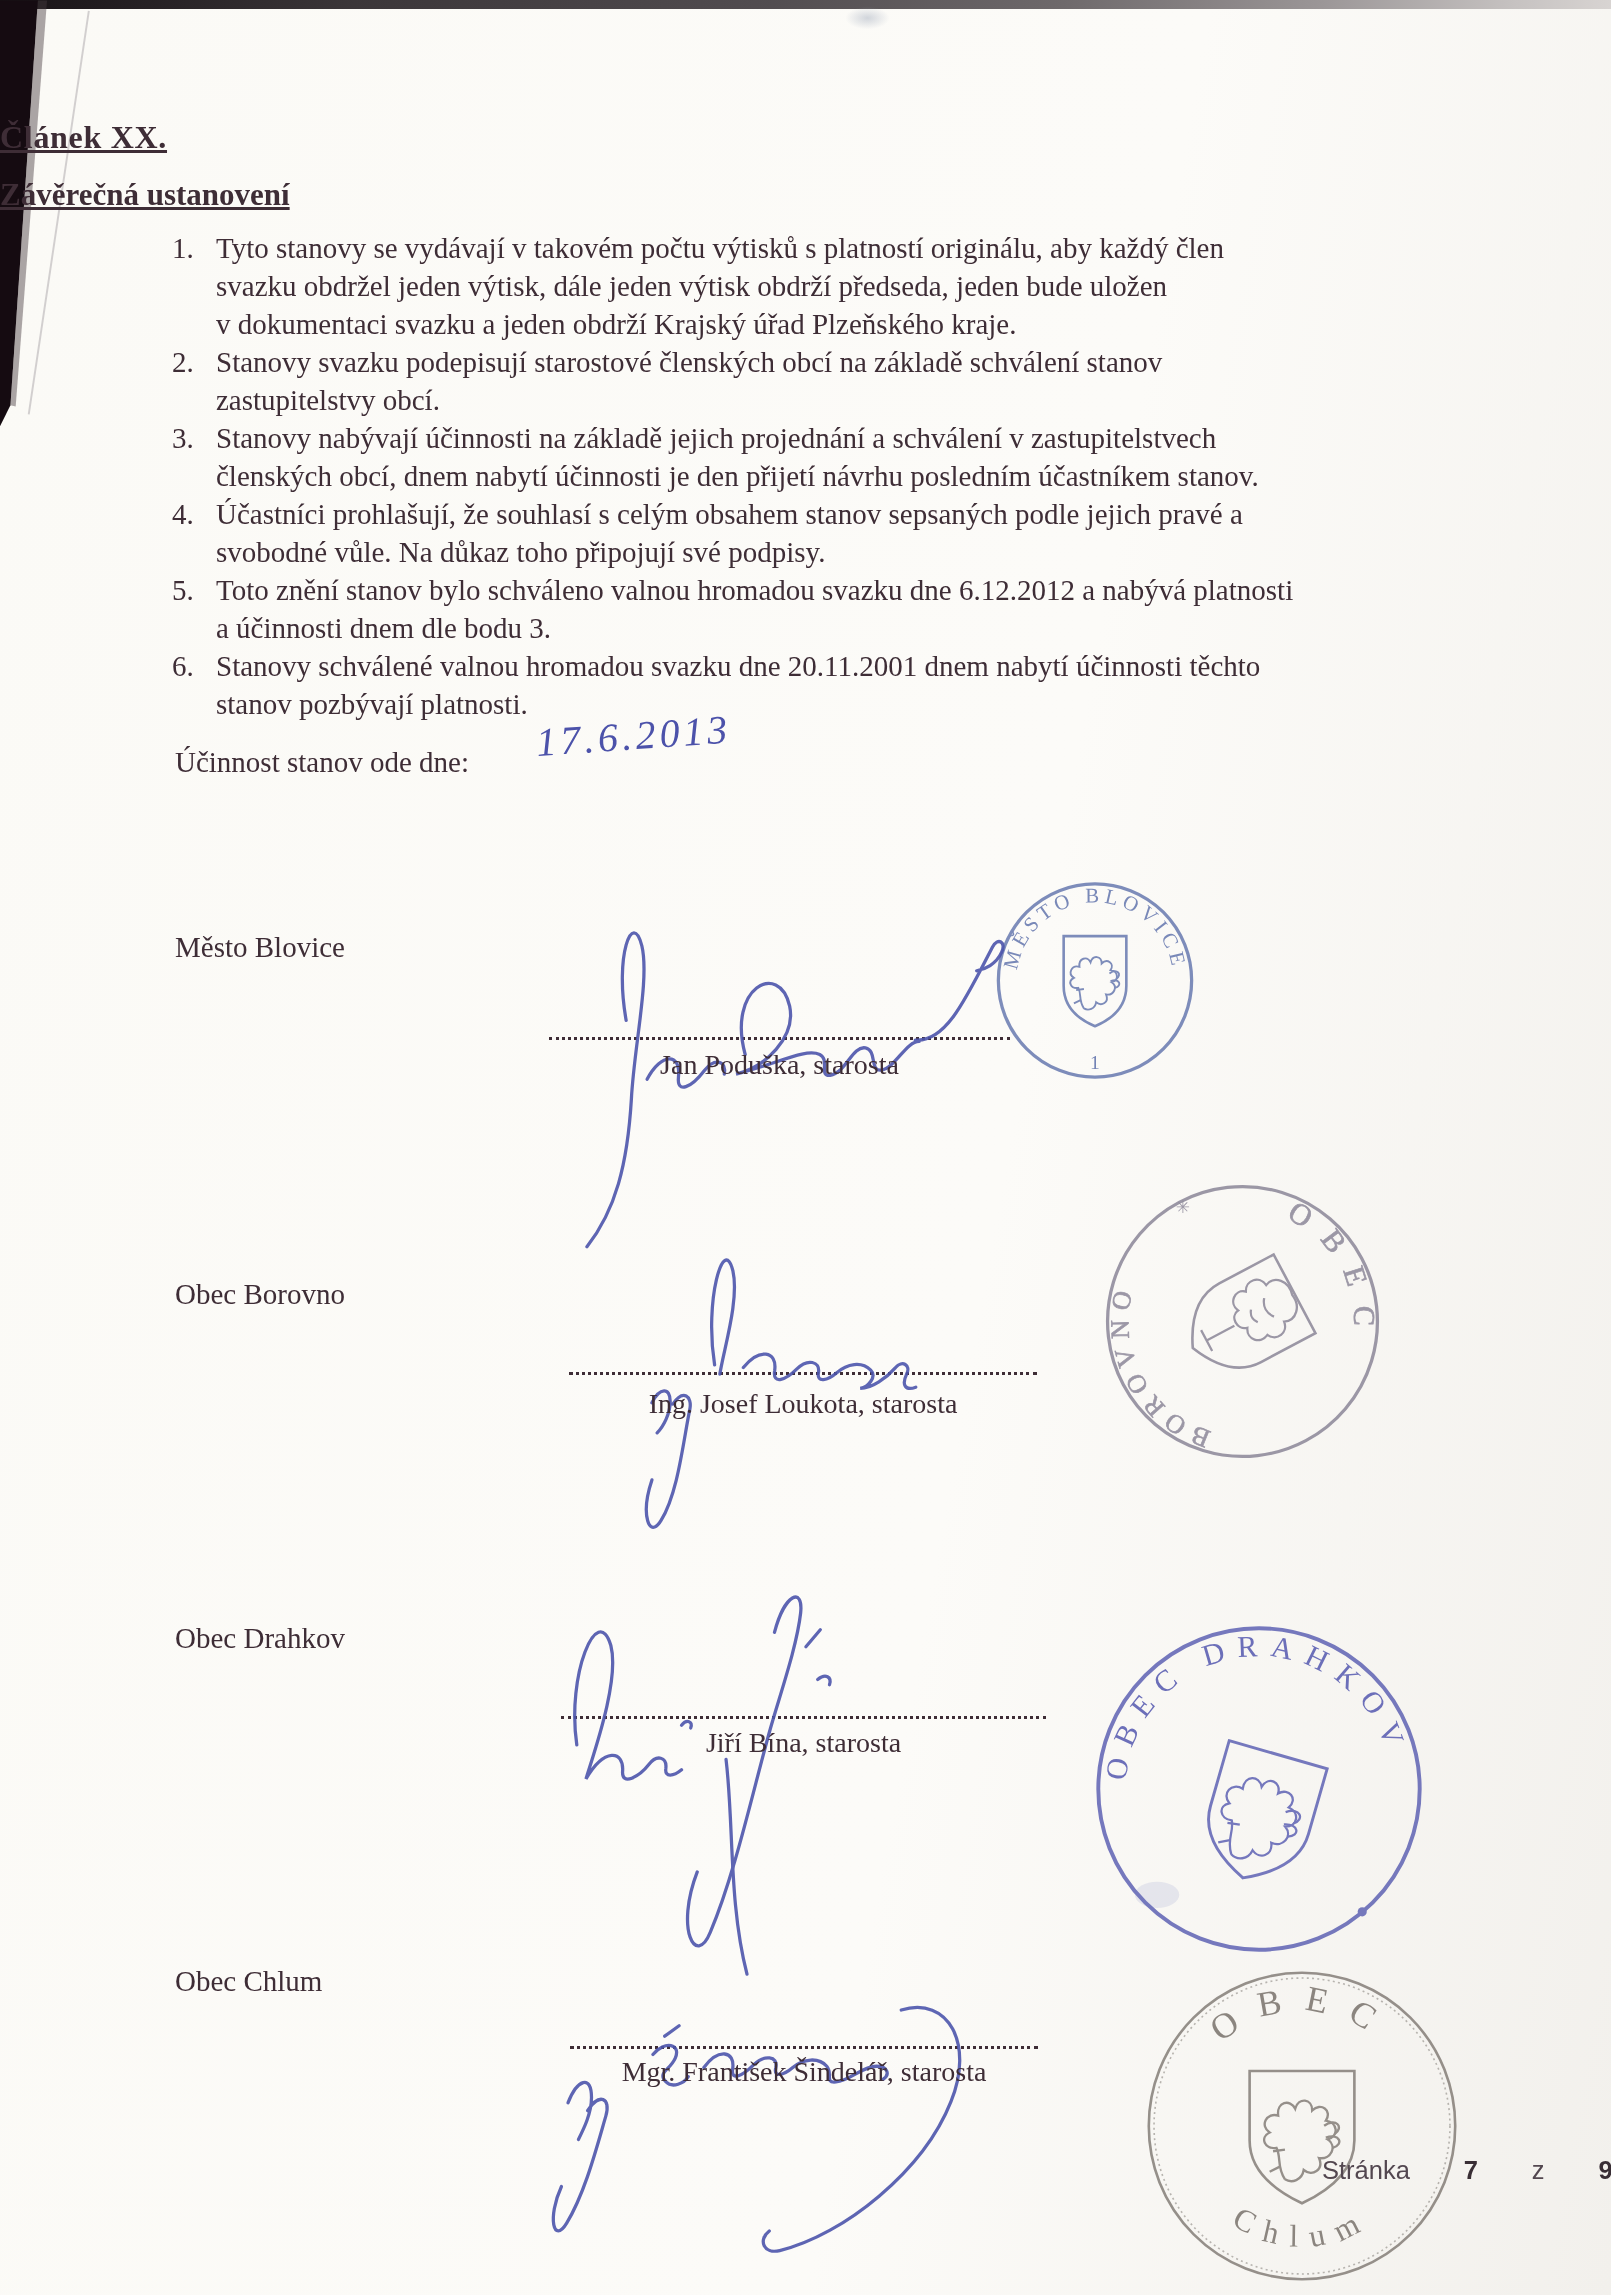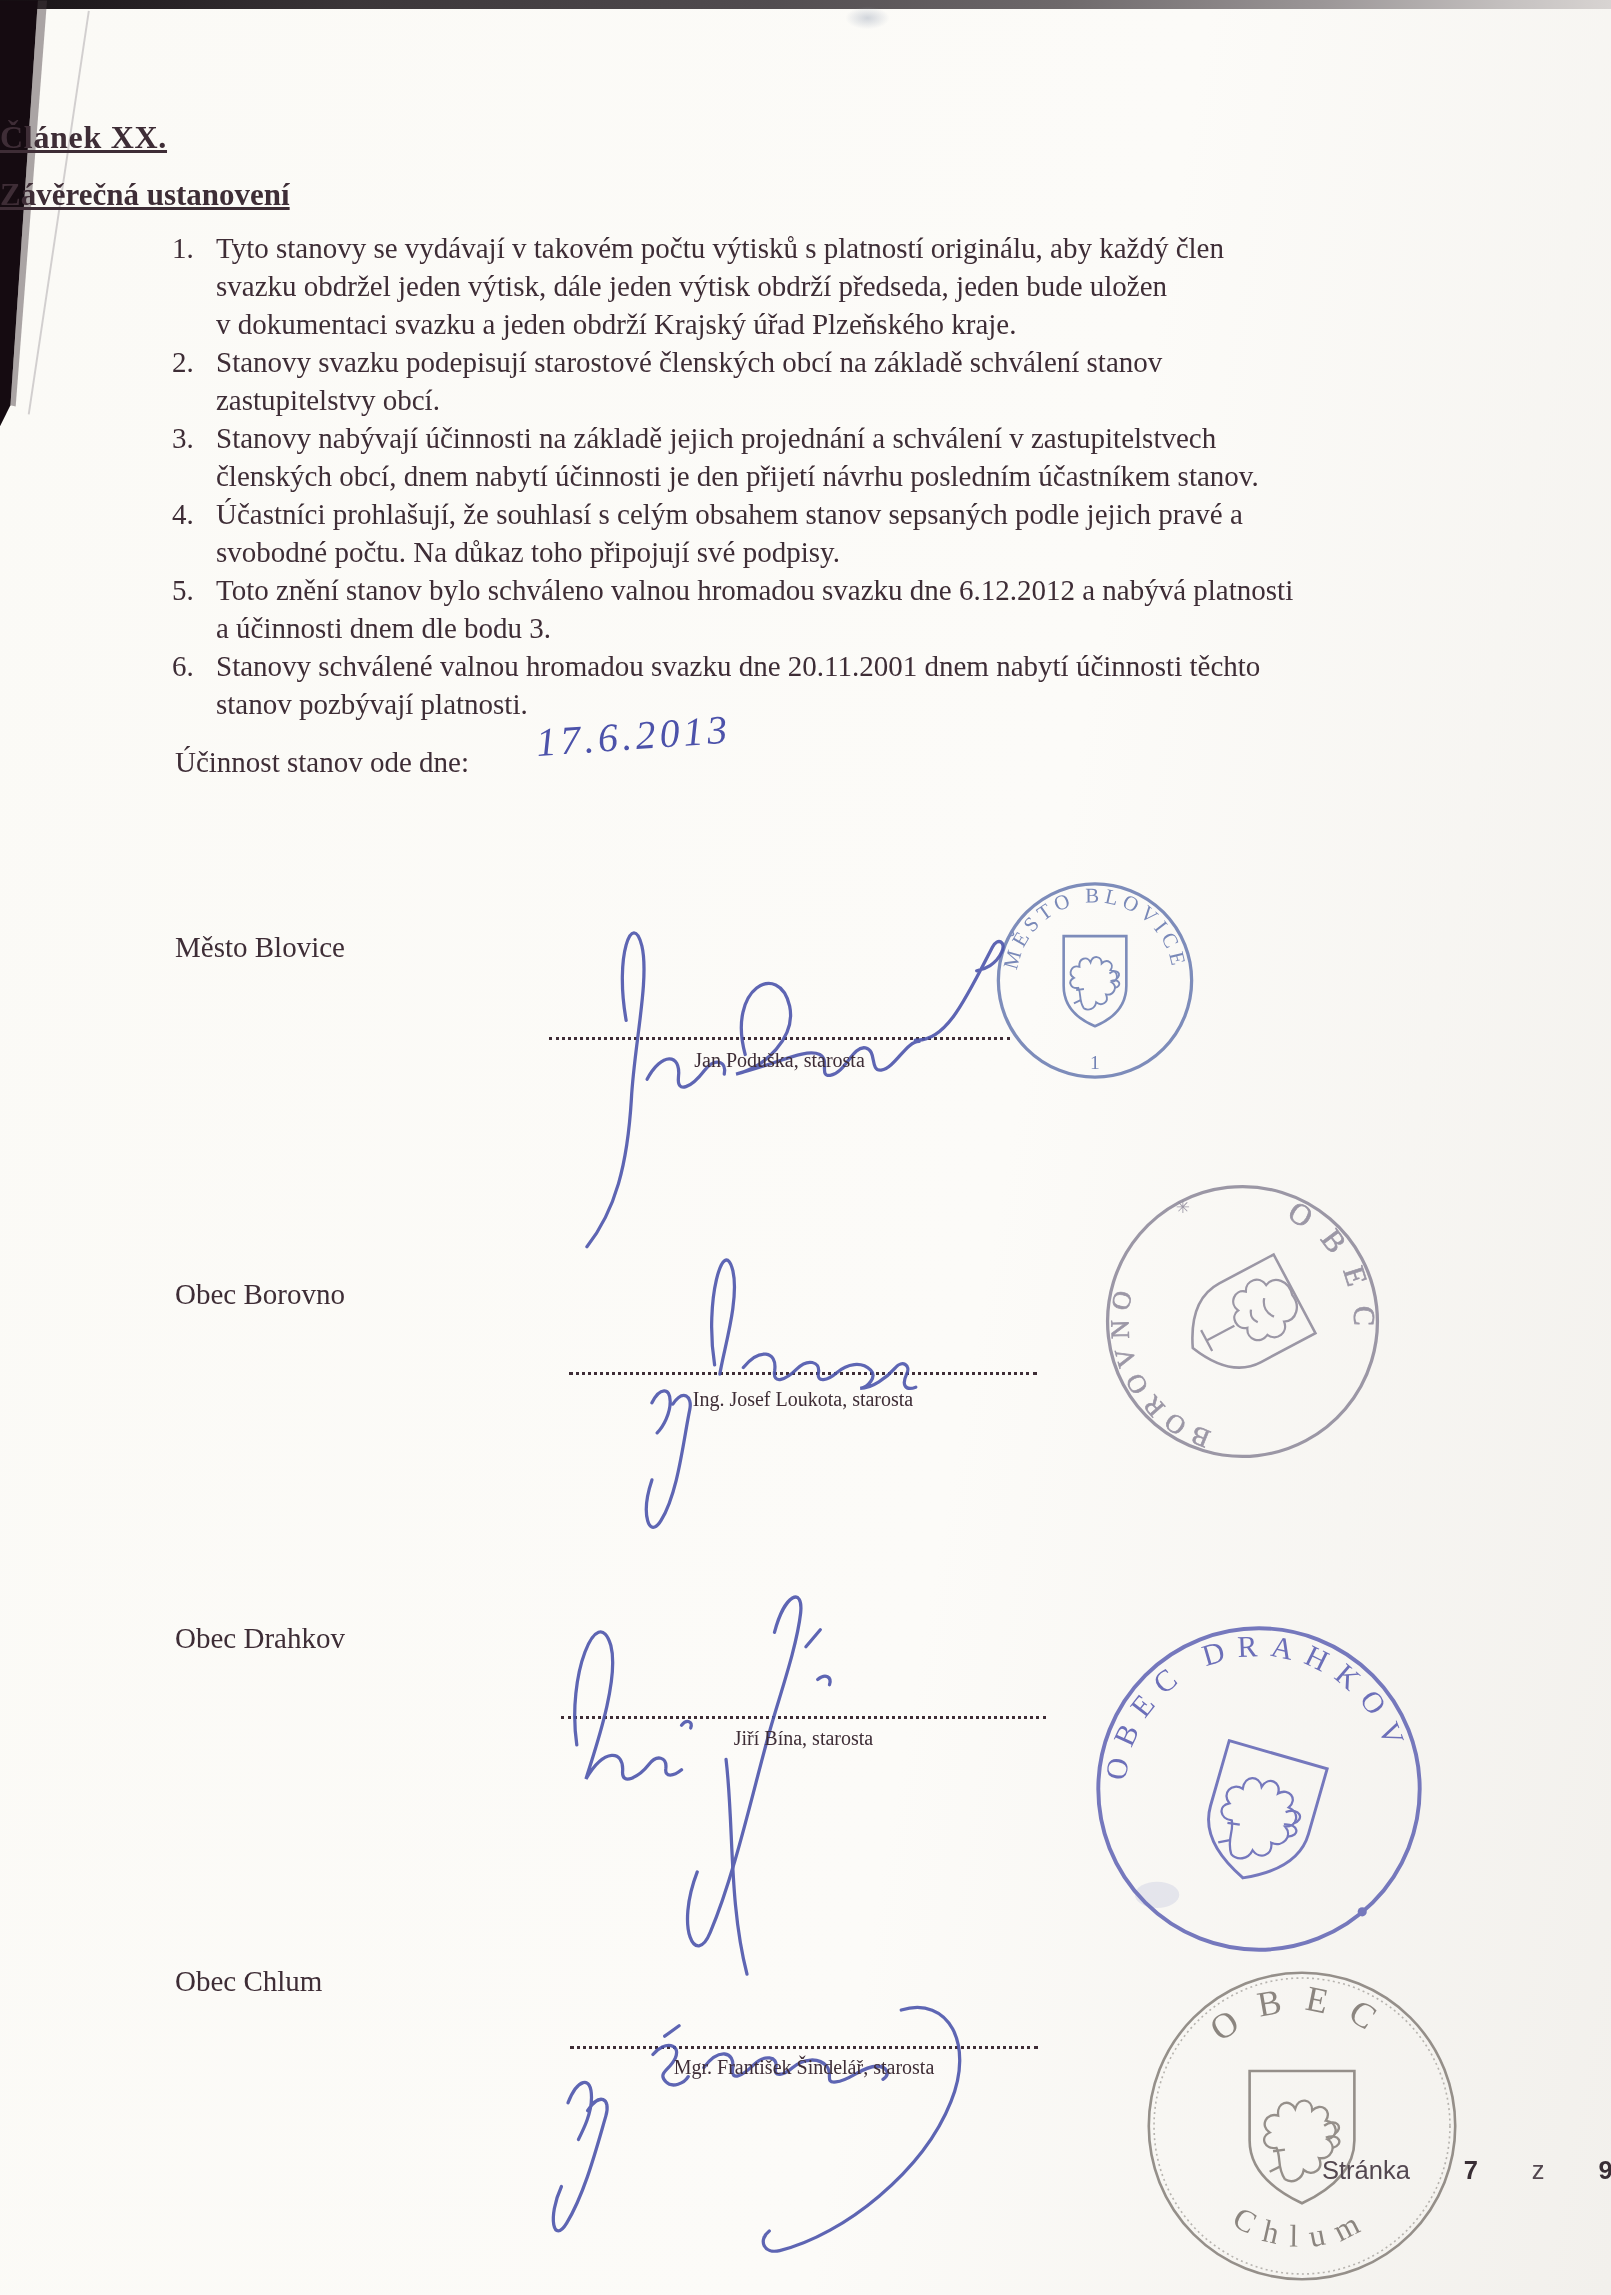--- a/index.html
+++ b/index.html
@@ -27,21 +27,21 @@
   .clause { display:flex; font-size:29px; line-height:38px; }
   .clause-num { flex:0 0 44px; }
   .clause-text { white-space:pre-line; width:1269px;font-family:Liberation Serif, serif; }
   .effective-label { left:175px; top:746px; font-size:29px;text-align:right; }
   .hand-date {
     left:538px; top:719px; font-size:40px; font-style:italic; letter-spacing:3.9px;
     color:#4c52aa; transform:rotate(-4deg); transform-origin:left bottom;
   }
   .muni-label { font-size:29px; }
   .sig-line { border-bottom:3.9px dotted #3e2d36; height:0; }
-  .signer-label { font-size:20px; text-align:center; }
+  .signer-label { font-size:28px; text-align:center; }
   .footer {
     left:1274px; top:2156px; font-family:"Liberation Sans", sans-serif;
     font-size:25.5px; color:#534750; z-index:9;
   }
   .footer b { color:#392e35; }
   .footer span { margin-right:5.9px;margin-left:48px; }
   svg { overflow:visible; }
   svg text { font-family:"Liberation Serif", serif; }
 </style>
 </head>
@@ -75,21 +75,21 @@
 zastupitelstvy obcí.</span>
     </div>
     <div class="clause">
       <span class="clause-num">3.</span>
       <span class="clause-text">Stanovy nabývají účinnosti na základě jejich projednání a schválení v zastupitelstvech
 členských obcí, dnem nabytí účinnosti je den přijetí návrhu posledním účastníkem stanov.</span>
     </div>
     <div class="clause">
       <span class="clause-num">4.</span>
       <span class="clause-text">Účastníci prohlašují, že souhlasí s celým obsahem stanov sepsaných podle jejich pravé a
-svobodné počtu. Na důkaz toho připojují své podpisy.</span>
+svobodné vůle. Na důkaz toho připojují své podpisy.</span>
     </div>
     <div class="clause">
       <span class="clause-num">5.</span>
       <span class="clause-text">Toto znění stanov bylo schváleno valnou hromadou svazku dne 6.12.2012 a nabývá platnosti
 a účinnosti dnem dle bodu 3.</span>
     </div>
     <div class="clause">
       <span class="clause-num">6.</span>
       <span class="clause-text">Stanovy schválené valnou hromadou svazku dne 20.11.2001 dnem nabytí účinnosti těchto
 stanov pozbývají platnosti.</span>

